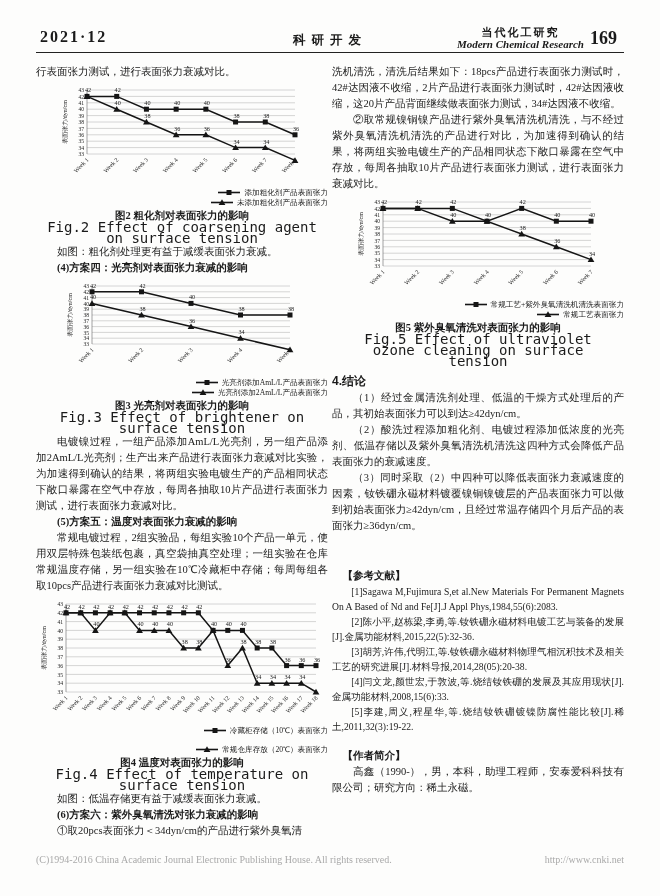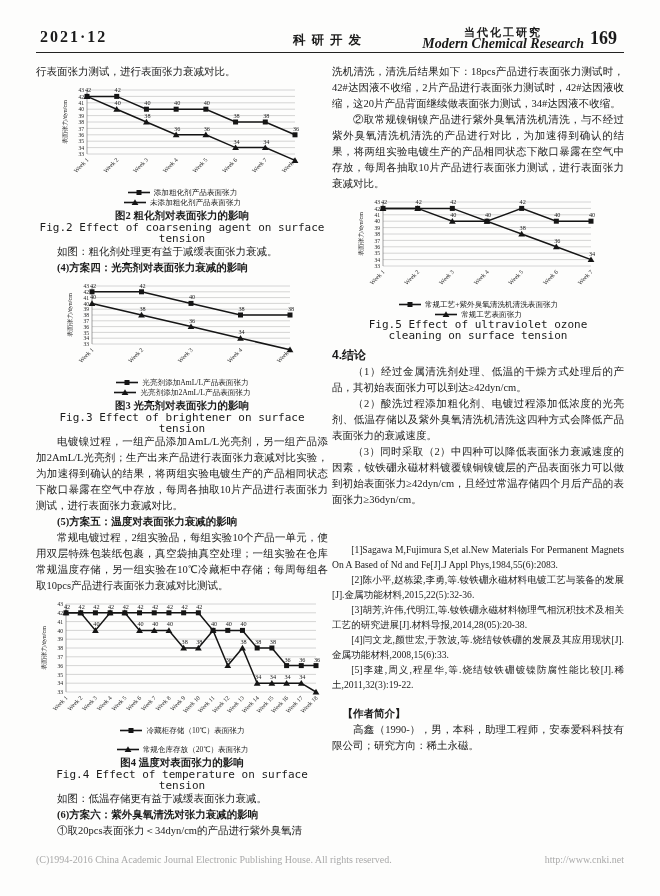--- a/index.html
+++ b/index.html
@@ -5,37 +5,37 @@
   * { margin:0; padding:0; box-sizing:border-box; }
   html,body { background:#e8e8e6; }
   .page { position:relative; width:660px; height:896px; background:#fdfdfc; margin:0 auto;
           font-family:"Liberation Serif", serif; color:#1a1a1a; overflow:hidden; }
   
   .hdr { position:absolute; left:36px; right:36px; top:26px; height:26px; }
   .hdr-issue { position:absolute; left:4px; top:2px; font-size:16px; font-weight:bold; letter-spacing:2px; }
   .hdr-sec { position:absolute; left:50%; transform:translateX(-50%); top:6px; font-size:12.5px; font-weight:bold; letter-spacing:6px; }
   .hdr-right { position:absolute; right:40px; top:0; text-align:center; line-height:12px; }
   .hdr-jcn { font-size:11px; font-weight:bold; letter-spacing:2px; }
-  .hdr-jen { font-size:14px; font-style:italic; font-weight:bold; }
+  .hdr-jen { font-size:11px; font-style:italic; font-weight:bold; }
   .hdr-page { position:absolute; right:7px; top:2px; font-size:18px; font-weight:bold; }
   .hdr-rule { position:absolute; left:36px; right:36px; top:52px; border-top:1.6px solid #222; }
   
   .col { position:absolute; top:64px; width:292px; font-size:10.5px; line-height:16px; text-align:justify; }
   .col-l { left:36px; }
   .col-r { left:332px; }
   p { margin:0; }
   .ind { text-indent:2em; }
   .sec-title { font-weight:bold; text-indent:2em; }
   .chart-wrap { text-align:center; margin:1px 0 0 0; }
-  .legend { display:flex; flex-direction:column; align-items:center; gap:1px;
+  .legend { display:flex; flex-direction:column; align-items:flex-end; gap:1px;
             font-size:7.6px; line-height:9px; margin-top:-2px; }
   .legend.row { flex-direction:column; justify-content:center; gap:10px; }
   .legend-item { display:flex; align-items:center; gap:3px; white-space:nowrap; }
   .cap-cn { text-align:center; font-weight:bold; font-size:10.5px; line-height:13px; margin-top:2px; }
-  .cap-en { text-align:center; font-family:"DejaVu Sans Mono", monospace; font-size:11px; line-height:11px; }
+  .cap-en { text-align:center; font-family:"DejaVu Sans Mono", monospace; font-size:14px; line-height:11px; }
   .cap-en.narrow { max-width:250px; margin:0 auto; }
   .concl-title { font-weight:bold; font-size:12px; line-height:18px; margin-top:5px; font-family:"Liberation Sans", sans-serif; }
   .ref-block { margin-top:34px; }
   .ref-title { font-weight:bold; font-size:10.5px; text-indent:1em; line-height:16px; }
   .ref { font-size:9.6px; line-height:15px; text-indent:2em; }
   .author-block { margin-top:14px; }
   svg text { font-family:"Liberation Serif", serif; fill:#1a1a1a; }
   
   .ftr { position:absolute; left:36px; right:36px; top:854px; display:flex; justify-content:space-between;
          color:#a9a9a9; font-size:10px; }
@@ -435,29 +435,31 @@
             <span>常规工艺+紫外臭氧清洗机清洗表面张力</span>
           </span>
           <span class="legend-item">
             <svg width="24" height="9" viewBox="0 0 24 9">
               <line x1="1" y1="4.5" x2="23" y2="4.5" stroke="#151515" stroke-width="1.6"></line>
               <path d="M12 1.2 L15.4 7 L8.6 7 Z" fill="#151515"></path>
             </svg>
             <span>常规工艺表面张力</span>
           </span>
         </div>
+      <div class="cap-cn">图5 紫外臭氧清洗对表面张力的影响</div>
       <div class="cap-en narrow">Fig.5 Effect of ultraviolet ozone cleaning on surface tension</div>
     </div>
 
     <p class="concl-title">4.结论</p>
     <p class="ind">（1）经过金属清洗剂处理、低温的干燥方式处理后的产品，其初始表面张力可以到达≥42dyn/cm。</p>
     <p class="ind">（2）酸洗过程添加粗化剂、电镀过程添加低浓度的光亮剂、低温存储以及紫外臭氧清洗机清洗这四种方式会降低产品表面张力的衰减速度。</p>
     <p class="ind">（3）同时采取（2）中四种可以降低表面张力衰减速度的因素，钕铁硼永磁材料镀覆镍铜镍镀层的产品表面张力可以做到初始表面张力≥42dyn/cm，且经过常温存储四个月后产品的表面张力≥36dyn/cm。</p>
 
     <div class="ref-block">
+      <p class="ref-title">【参考文献】</p>
       <p class="ref">[1]Sagawa M,Fujimura S,et al.New Materials For Permanent Magnets On A Based of Nd and Fe[J].J Appl Phys,1984,55(6):2083.</p>
       <p class="ref">[2]陈小平,赵栋梁,李勇,等.钕铁硼永磁材料电镀工艺与装备的发展[J].金属功能材料,2015,22(5):32-36.</p>
       <p class="ref">[3]胡芳,许伟,代明江,等.钕铁硼永磁材料物理气相沉积技术及相关工艺的研究进展[J].材料导报,2014,28(05):20-38.</p>
       <p class="ref">[4]闫文龙,颜世宏,于敦波,等.烧结钕铁硼的发展及其应用现状[J].金属功能材料,2008,15(6):33.</p>
       <p class="ref">[5]李建,周义,程星华,等.烧结钕铁硼镀镍防腐性能比较[J].稀土,2011,32(3):19-22.</p>
     </div>
 
     <div class="author-block">
       <p class="ref-title">【作者简介】</p>
       <p class="ind">高鑫（1990-），男，本科，助理工程师，安泰爱科科技有限公司；研究方向：稀土永磁。</p>

